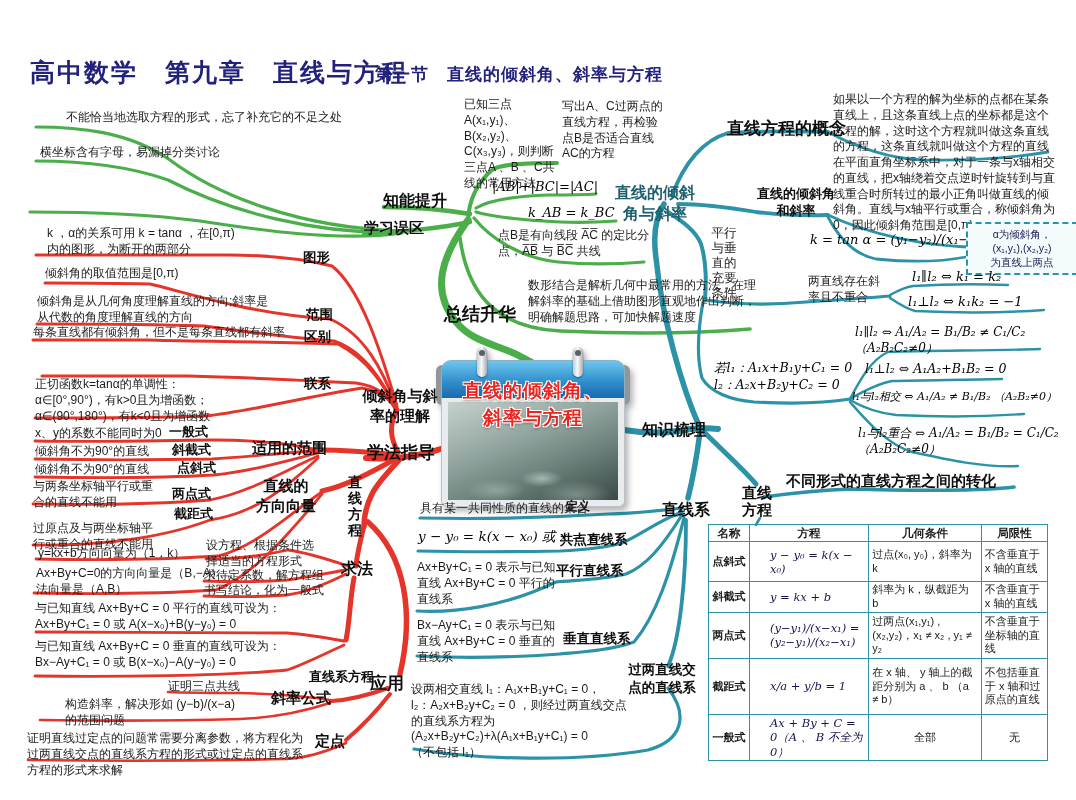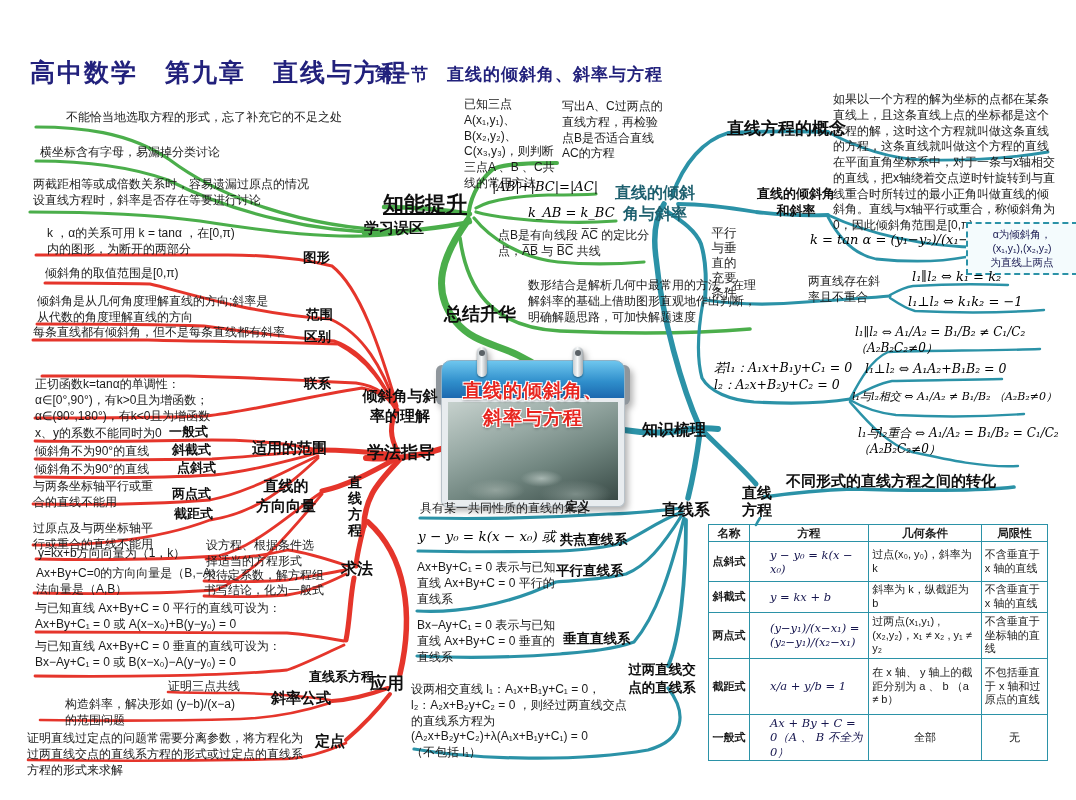--- a/index.html
+++ b/index.html
@@ -144,23 +144,21 @@
       </div>
     </div>
     <div class="cal-ring" style="left:36px;"></div>
     <div class="cal-ring" style="left:132px;"></div>
     <div class="cal-title">直线的倾斜角、
 斜率与方程</div>
   </div>
 
   <div class="t" style="left:66px;top:110px;">不能恰当地选取方程的形式，忘了补充它的不足之处</div>
   <div class="t" style="left:40px;top:145px;">横坐标含有字母，易漏掉分类讨论</div>
-  <div class="t pre" style="left:33px;top:177px;">两截距相等或成倍数关系时，容易遗漏过原点的情况
-设直线方程时，斜率是否存在等要进行讨论</div>
-  <div class="t lbl" style="left:383px;top:190px;font-size:21px;text-decoration:underline;">知能提升</div>
+  <div class="t lbl" style="left:383px;top:190px;font-size:16px;">知能提升</div>
   <div class="t lbl" style="left:364px;top:218px;font-size:15px;">学习误区</div>
   <div class="t lbl" style="left:444px;top:303px;font-size:18px;">总结升华</div>
   <div class="t" style="left:464px;top:97px;width:96px;">已知三点A(x₁,y₁)、B(x₂,y₂)、C(x₃,y₃)，则判断三点A 、B 、C共线的常用方法</div>
   <div class="t" style="left:562px;top:99px;width:106px;">写出A、C过两点的直线方程，再检验点B是否适合直线AC的方程</div>
   <div class="t math" style="left:492px;top:178px;font-size:13px;">|AB|+|BC|=|AC|</div>
   <div class="t math" style="left:528px;top:204px;font-size:13px;">k_AB = k_BC</div>
   <div class="t" style="left:498px;top:228px;width:170px;">点B是有向线段 A̅C̅ 的定比分点，A̅B̅ 与 B̅C̅ 共线</div>
   <div class="t" style="left:528px;top:278px;width:228px;">数形结合是解析几何中最常用的方法，在理解斜率的基础上借助图形直观地作出判断，明确解题思路，可加快解题速度</div>
 
   <div class="t pre" style="left:47px;top:226px;width:220px;">k ，α的关系可用 k = tanα ，在[0,π)

